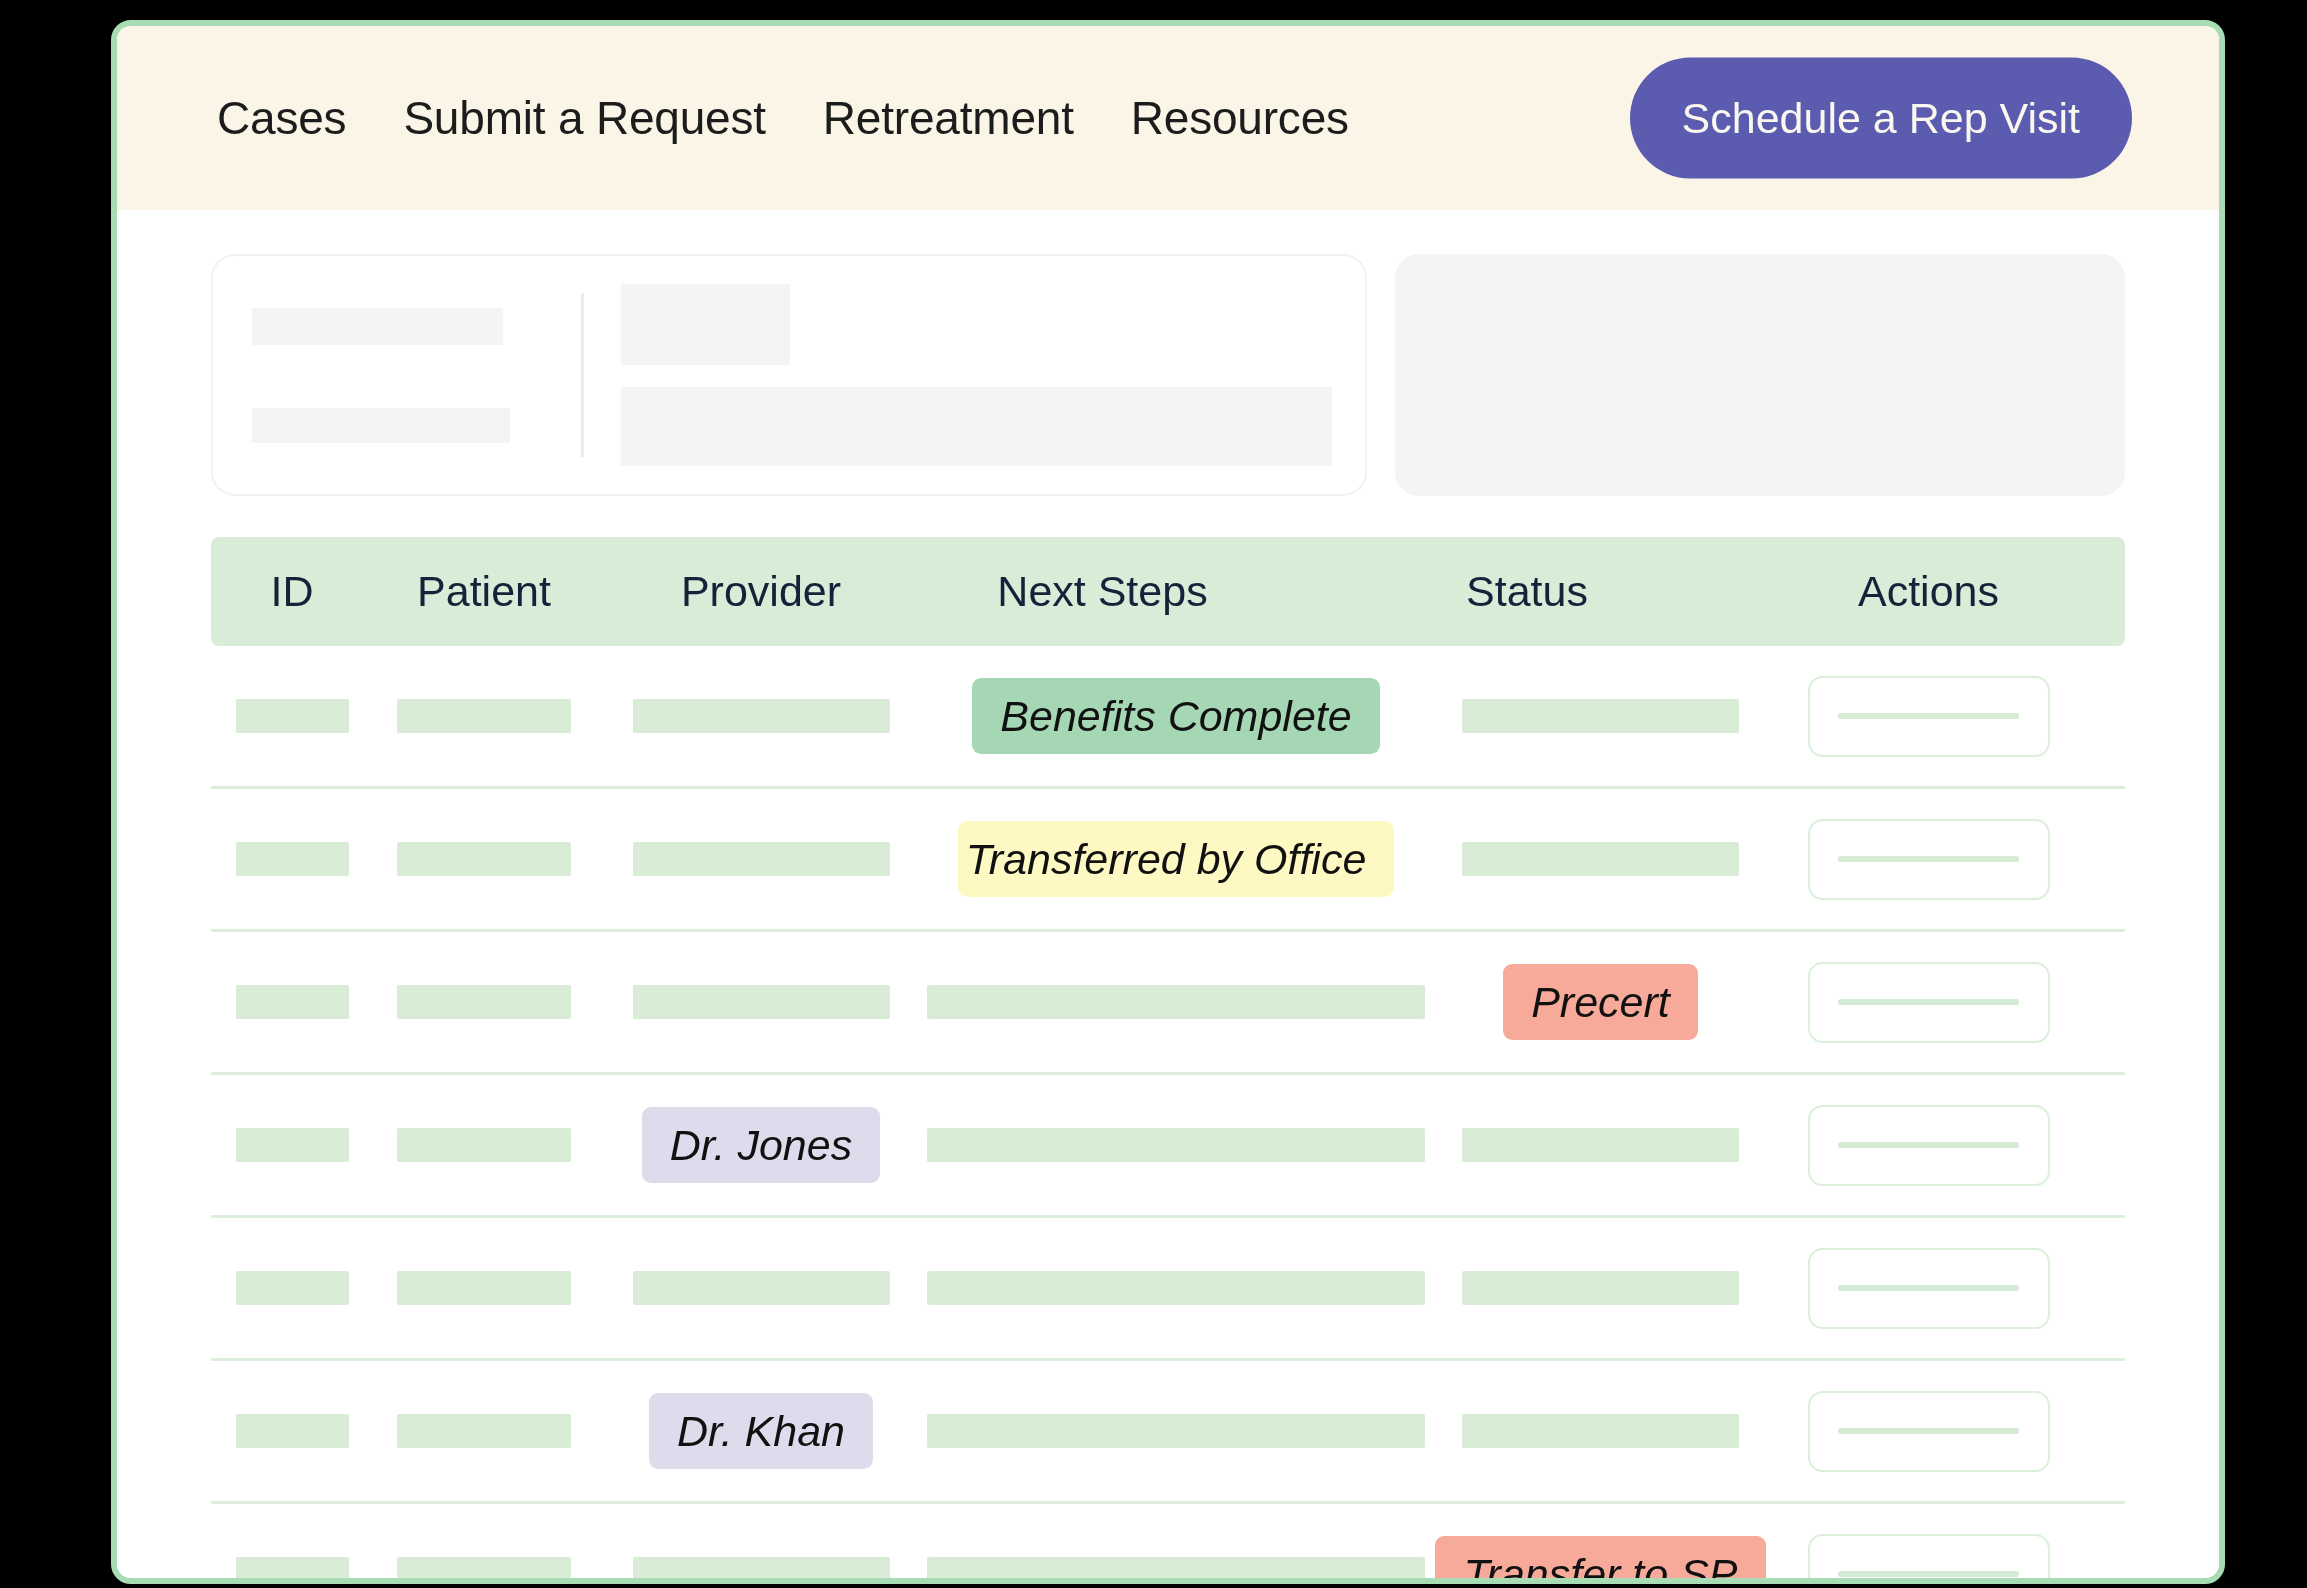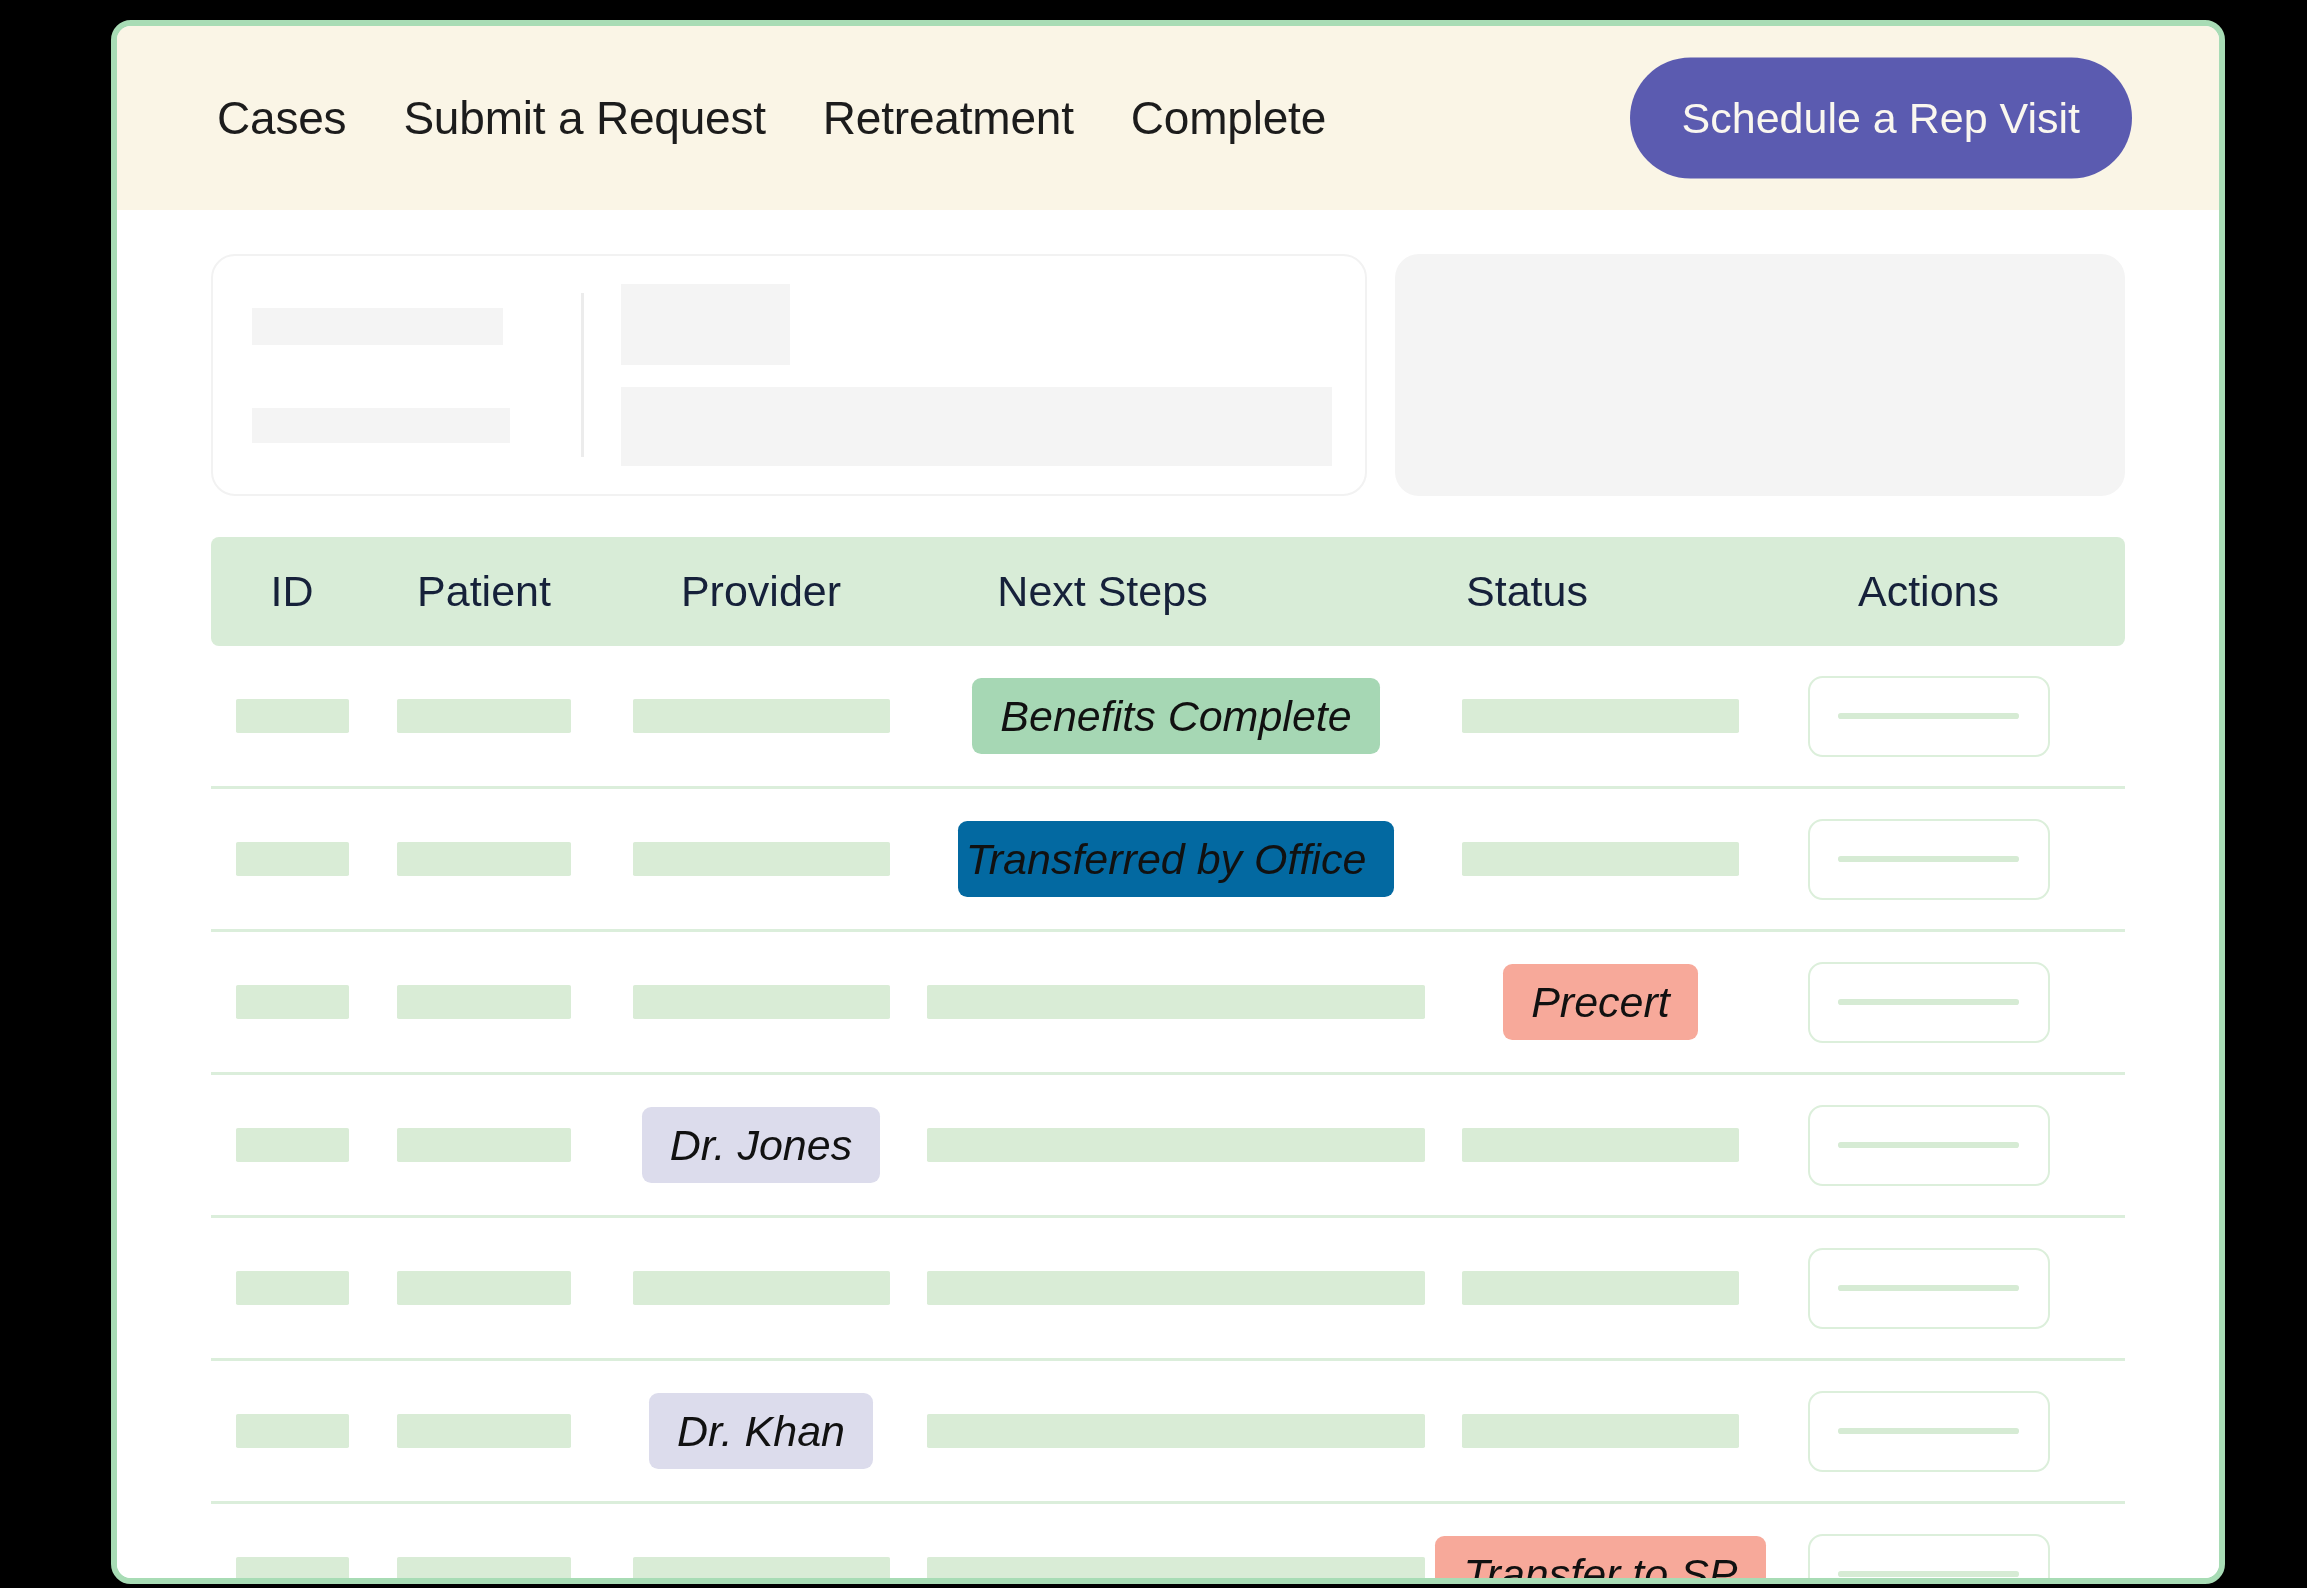--- a/index.html
+++ b/index.html
@@ -170,21 +170,21 @@
     align-items: center;
     justify-content: center;
     font-size: 43px;
     padding: 16.6px 28px;
     border-radius: 9.2px;
     white-space: nowrap;
     color: #111111;
     line-height: 1;
   }
   .badge-green  { background: #a6d7b4; }
-  .badge-yellow { background: #0369a1; padding-left: 8px; }
+  .badge-yellow { background: #fef9c3; padding-left: 8px; }
   .badge-red    { background: #f7a99a; }
   .badge-purple { background: #dcdcec; }
 
   
   .action-btn {
     width: 242px;
     height: 81px;
     border: 2.8px solid #dcefdb;
     border-radius: 14.8px;
     background: #ffffff;
@@ -203,21 +203,21 @@
 </head>
 <body>
 
 <div class="window-frame">
 
   <div class="navbar">
     <div class="nav-links">
       <span class="nav-link">Cases</span>
       <span class="nav-link">Submit a Request</span>
       <span class="nav-link">Retreatment</span>
-      <span class="nav-link">Complete</span>
+      <span class="nav-link">Resources</span>
     </div>
     <button class="nav-cta">Schedule a Rep Visit</button>
   </div>
 
   <div class="content">
 
     <div class="cards-row">
 
       <div class="card-left">
         <div class="card-left-col">

